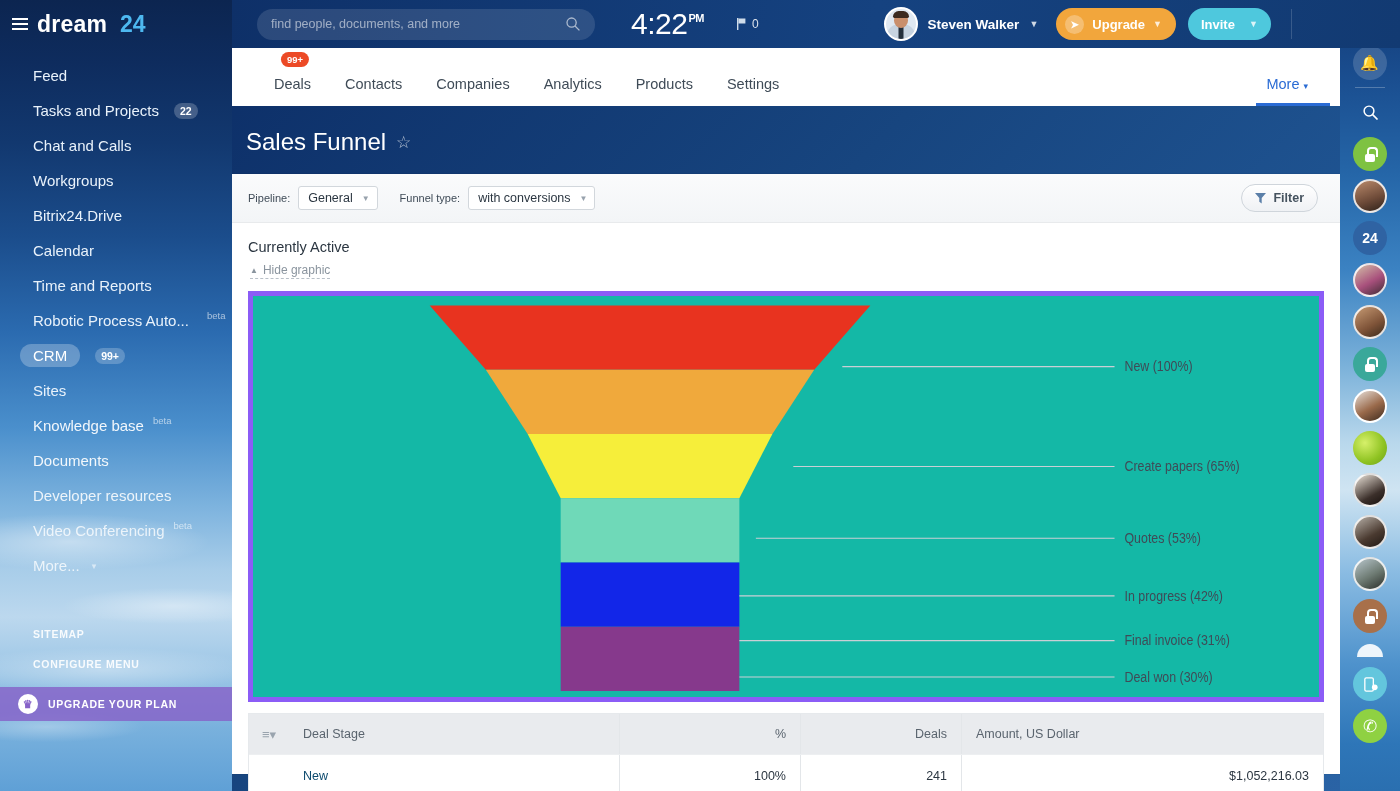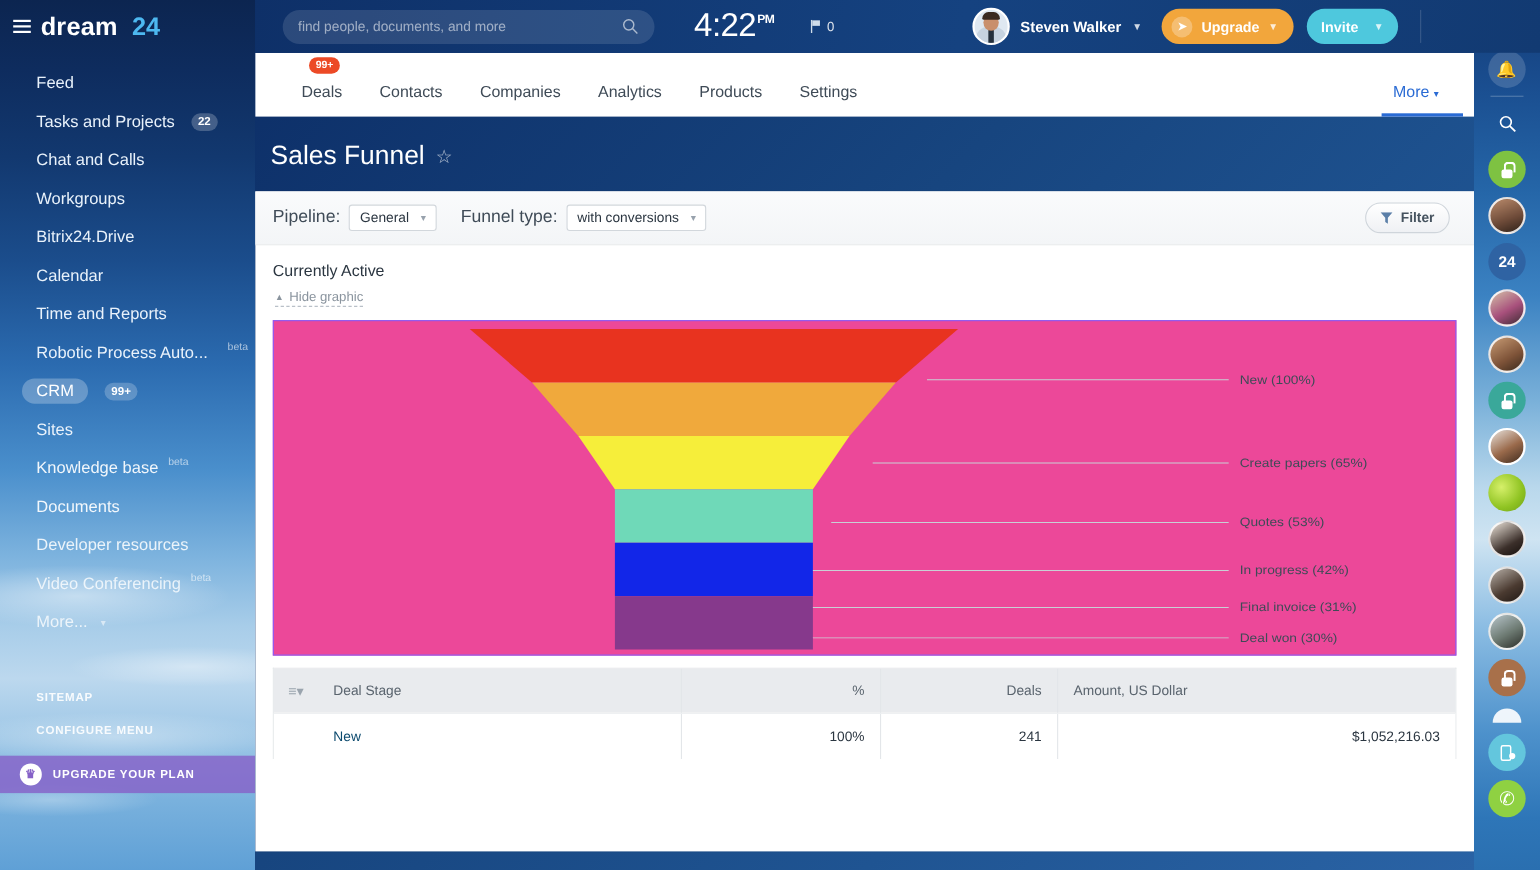--- a/index.html
+++ b/index.html
@@ -215,21 +215,21 @@
 
   .content-card {
     margin: 0 0 0 0; background: #fff; height: 600px; position: relative;
     box-shadow: 0 0 0 1px rgba(0,0,0,0.04);
   }
   .filter-row {
     height: 49px; border-bottom: 1px solid #e8eaec;
     display: flex; align-items: center; padding: 0 22px 0 16px;
     background: linear-gradient(180deg, #fafbfc, #f3f5f7);
   }
-  .flabel { font-size: 16px; color: #3f4b57; margin-right: 8px; }
+  .flabel { font-size: 11px; color: #3f4b57; margin-right: 8px; }
   .fselect {
     height: 24px; border: 1px solid #d2d7dc; border-radius: 3px; background: #fff;
     display: flex; align-items: center; gap: 9px; padding: 0 7px 0 9px;
     font-size: 12.5px; color: #2b3641; cursor: pointer; margin-right: 22px;
   }
   .fselect .c { font-size: 8px; color: #98a2ad; }
   .btn-filter {
     margin-left: auto; height: 28px; border: 1px solid #cfd5db; border-radius: 14px;
     background: linear-gradient(180deg,#ffffff,#eff1f4);
     display: flex; align-items: center; gap: 7px; padding: 0 13px;
@@ -239,22 +239,22 @@
 
   .section-title { font-size: 14.5px; color: #2b3641; padding: 16px 0 0 16px; }
   .hide-graphic {
     margin: 8px 0 0 18px; font-size: 12px; color: #8a949e;
     border-bottom: 1px dashed #b9c0c8; display: inline-flex; align-items: center;
     gap: 5px; cursor: pointer; padding-bottom: 1px;
   }
   .hide-graphic .c { font-size: 8px; }
 
   .chart-box {
-    margin: 12px 16px 0 16px; height: 305px;
-    border: 1px solid #8b5cf6; background: #ec4899; position: relative;
+    margin: 12px 16px 0 16px; height: 411px;
+    border: 5px solid #8b5cf6; background: #14b8a6; position: relative;
   }
 
   .table-wrap { margin: 11px 16px 0 16px; border: 1px solid #e6e9ec; border-bottom: none; }
   .tbl-head {
     height: 40px; background: #e9ebee; display: flex; align-items: center;
     font-size: 12.5px; color: #5a646e;
   }
   .tbl-row {
     height: 42px; display: flex; align-items: center; font-size: 12.5px;
     color: #2b3641; background: #fff; border-top: 1px solid #edeff1;

